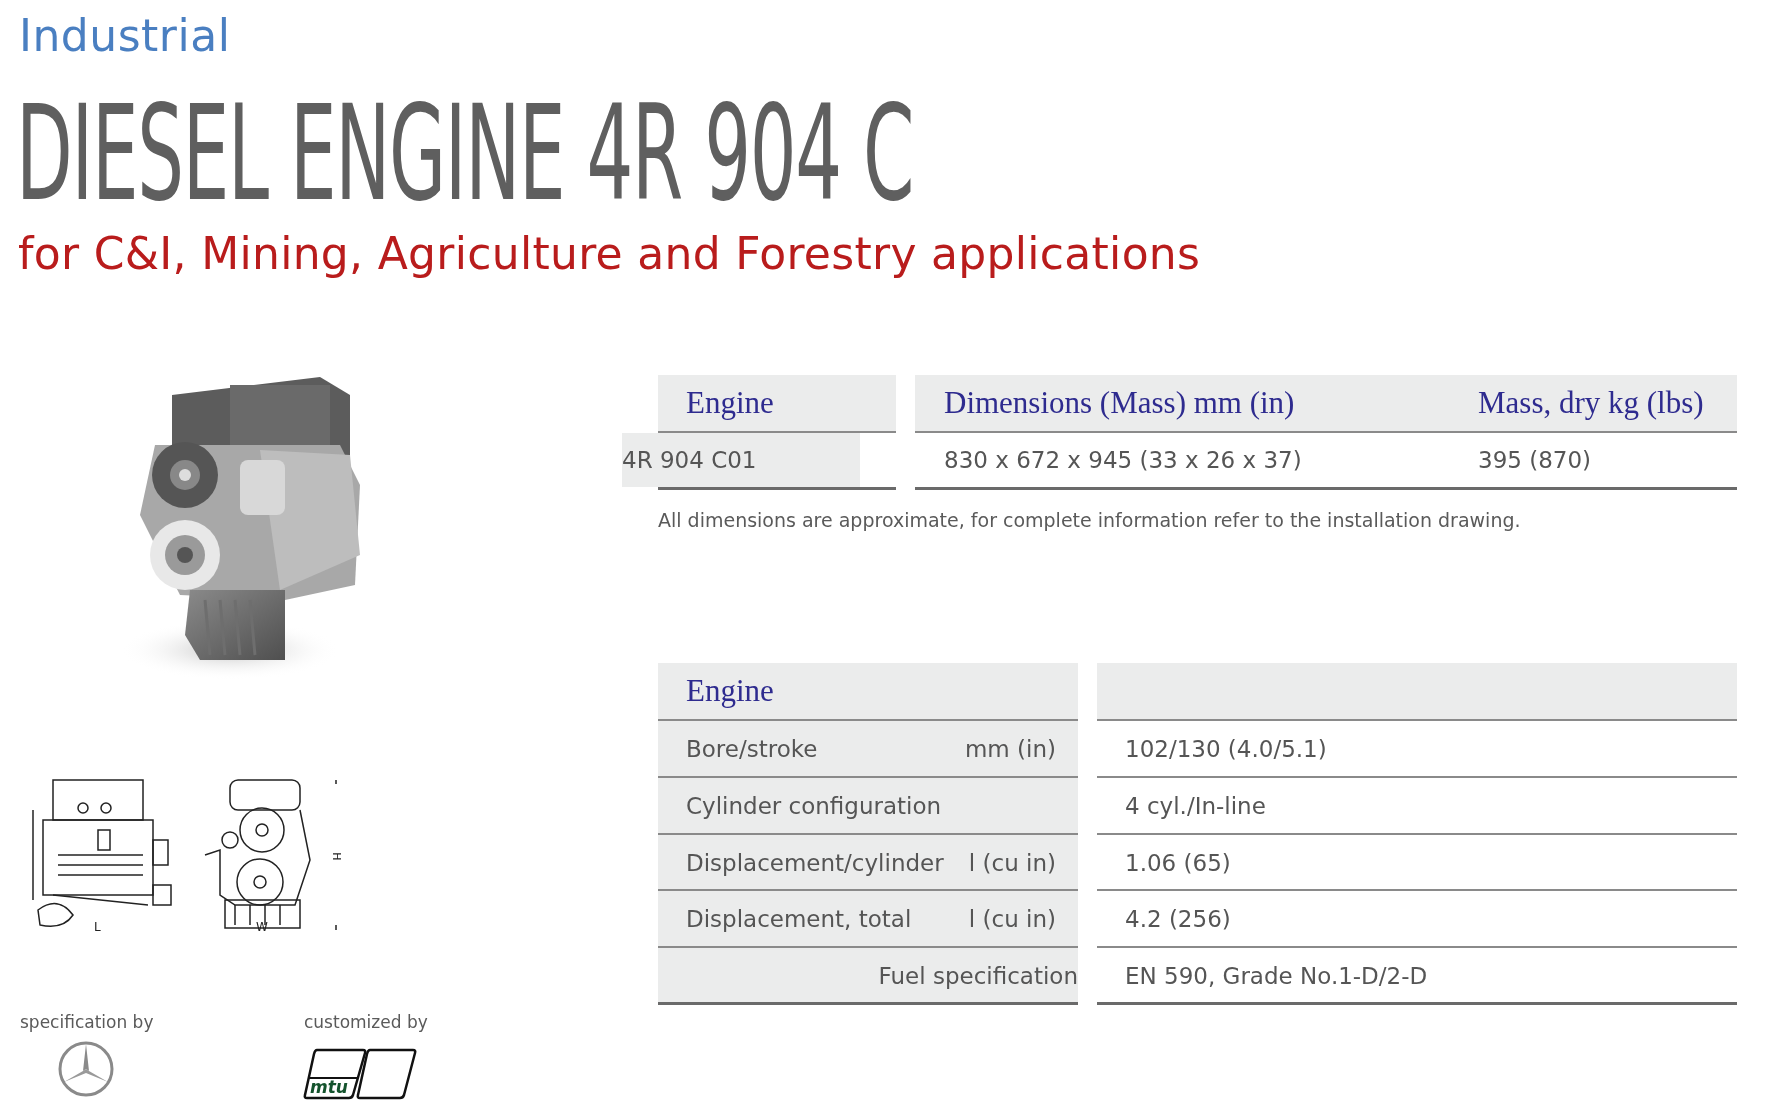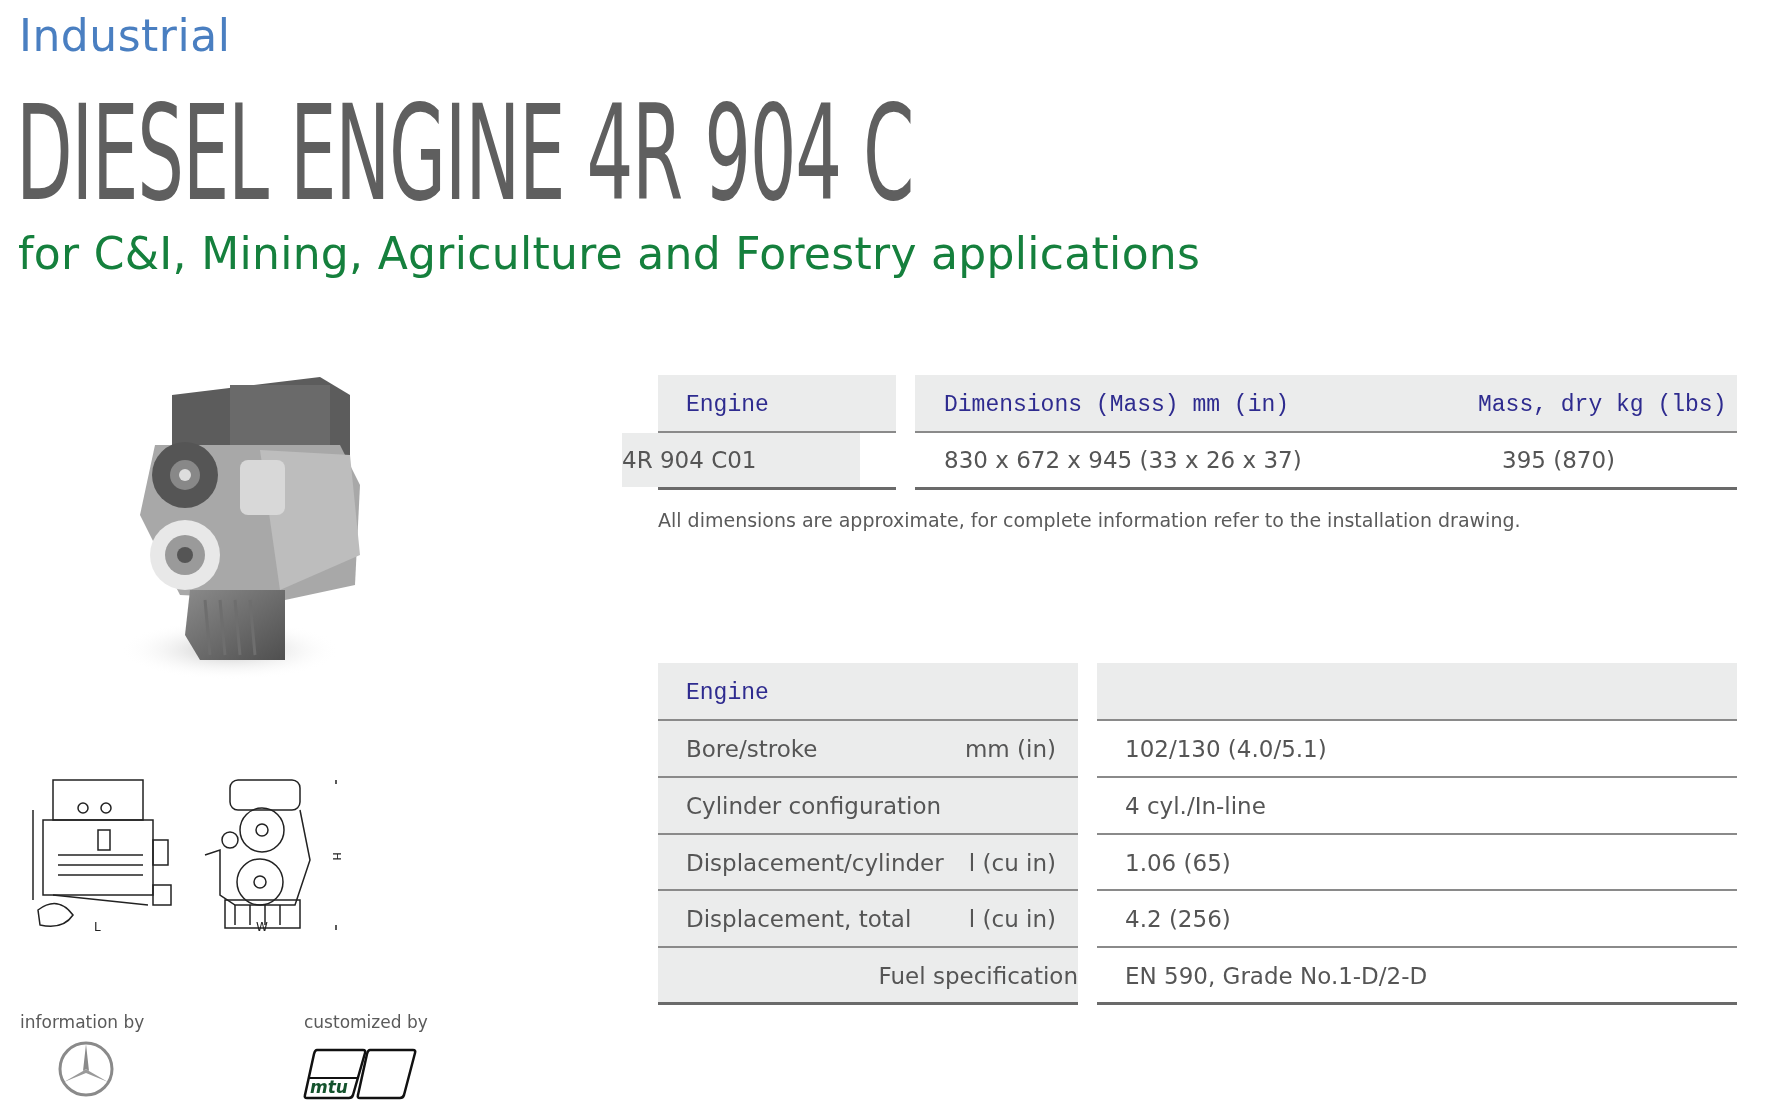--- a/index.html
+++ b/index.html
@@ -13,28 +13,28 @@
     left: 19px; top: 10px; font-size: 44px; color: #4a7fc1;
     font-family: "DejaVu Sans", sans-serif; letter-spacing: 0.5px; line-height: 52px;
   }
   .title {
     left: 16px; top: 88px; font-size: 132px; line-height: 130px; color: #5f5f5f;
     font-family: "DejaVu Sans Condensed", "DejaVu Sans", sans-serif; font-weight: 200;
     transform: scaleX(0.62); transform-origin: left top; white-space: nowrap;
     -webkit-text-stroke: 0px; letter-spacing: -2px;
   }
   .subtitle {
-    left: 18px; top: 228px; font-size: 44px; color: #15803d; line-height: 52px;
+    left: 18px; top: 228px; font-size: 44px; color: #b91c1c; line-height: 52px;
     font-family: "DejaVu Sans", sans-serif; white-space: nowrap; letter-spacing: 0.3px;
   }
 
   
   .cell { position: absolute; box-sizing: border-box; font-size: 24px; line-height: 56px; white-space: nowrap; }
   .gray { background: #ebecec; }
-  .hdr-text { color: #2e2b8f; font-family: Liberation Mono, monospace; font-size: 23px; margin-top: 11px; }
+  .hdr-text { color: #2e2b8f; font-family: Liberation Serif, serif; font-size: 31px; margin-top: 11px; }
   .val-text { color: #555555; font-family: "DejaVu Sans", sans-serif; font-size: 23px; }
   .line { position: absolute; height: 2px; background: #8a8a8a; }
   .line.thick { height: 3px; background: #6a6a6a; }
 
   .note {
     left: 658px; top: 509px; font-size: 19px; color: #5a5a5a;
     font-family: "DejaVu Sans", sans-serif; white-space: nowrap;
   }
 
   .unit { position: absolute; right: 22px; top: 0; }
@@ -118,21 +118,21 @@
         <line x1="65" y1="135" x2="65" y2="155"></line>
         <line x1="80" y1="135" x2="80" y2="155"></line>
     </g>
     <line x1="136" y1="10" x2="136" y2="14" stroke="#222" stroke-width="1.5"></line>
     <line x1="136" y1="155" x2="136" y2="160" stroke="#222" stroke-width="1.5"></line>
   </svg>
   <div class="abs" style="left:56px; top:150px; font-size:12px; color:#222; font-family:'DejaVu Sans',sans-serif;">W</div>
   <div class="abs" style="left:132px; top:80px; font-size:11px; color:#222; font-family:'DejaVu Sans',sans-serif; transform:rotate(90deg);">H</div>
 </div>
 
-<div class="abs small-label" style="left:20px; top:1012px;">information by</div>
+<div class="abs small-label" style="left:20px; top:1012px;">specification by</div>
 <div class="abs" style="left:57px; top:1040px; width:58px; height:58px;">
   <svg width="58" height="58" viewBox="0 0 58 58">
     <circle cx="29" cy="29" r="26" fill="none" stroke="#8a8a8a" stroke-width="3"></circle>
     <path d="M29 4 L32 31 L29 29 L26 31 Z" fill="#8a8a8a"></path>
     <path d="M29 29 L32 31 L51 42 L29 33 Z" fill="#9a9a9a"></path>
     <path d="M29 29 L26 31 L7 42 L29 33 Z" fill="#9a9a9a"></path>
   </svg>
 </div>
 <div class="abs small-label" style="left:304px; top:1012px;">customized by</div>
 <div class="abs" style="left:303px; top:1048px; width:115px; height:52px;">
@@ -157,21 +157,21 @@
   </div>
   <div class="line" style="left:658px; top:431px; width:238px;"></div>
   <div class="line" style="left:915px; top:431px; width:822px;"></div>
 
   <div class="cell gray" style="left:622px; top:433px; width:238px; height:54px; line-height:54px;">
     <span class="val-text">4R 904 C01</span>
   </div>
   <div class="cell" style="left:915px; top:433px; width:560px; height:42px; padding-left:29px; line-height:54px;">
     <span class="val-text">830 x 672 x 945 (33 x 26 x 37)</span>
   </div>
-  <div class="cell" style="left:1478px; top:433px; width:250px; height:42px; line-height:54px;margin-left:24px;">
+  <div class="cell" style="left:1478px; top:433px; width:250px; height:42px; line-height:54px;">
     <span class="val-text">395 (870)</span>
   </div>
   <div class="line thick" style="left:658px; top:487px; width:238px;"></div>
   <div class="line thick" style="left:915px; top:487px; width:822px;"></div>
 </div>
 
 <div class="abs note">All dimensions are approximate, for complete information refer to the installation drawing.</div>
 
 <div>
 

